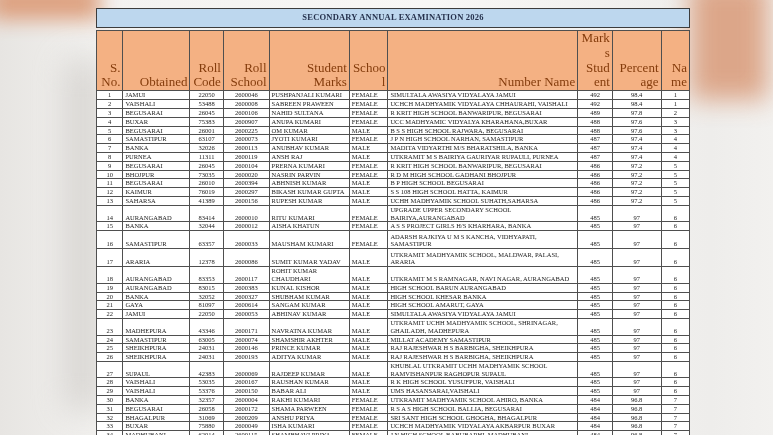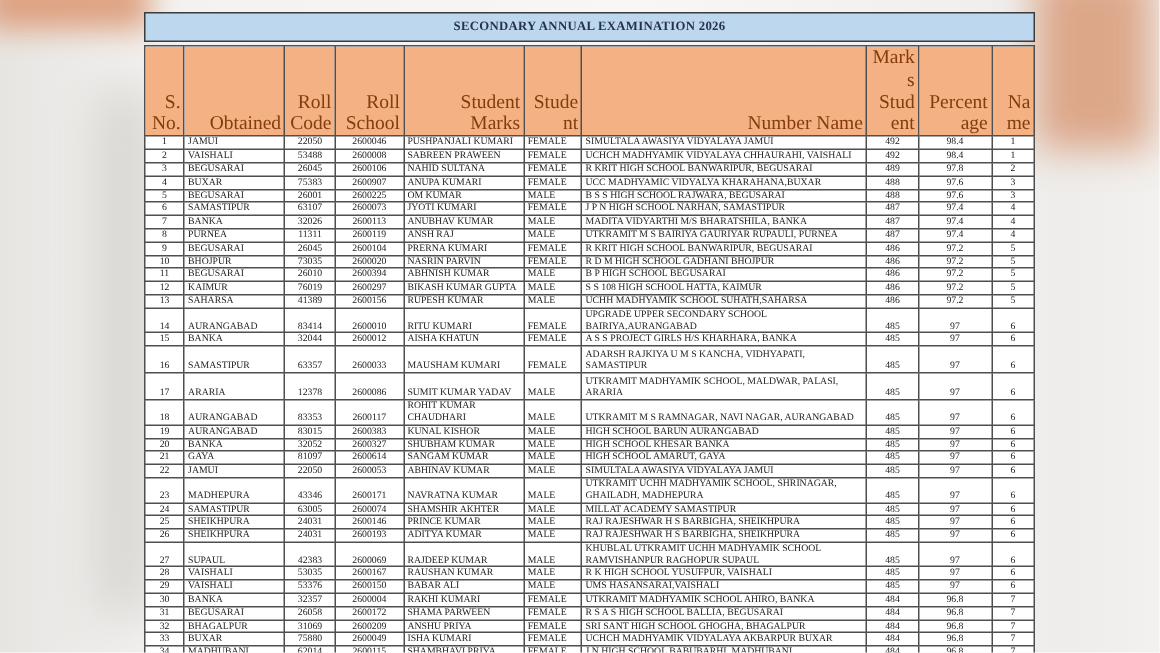--- a/index.html
+++ b/index.html
@@ -61,21 +61,21 @@
         <col style="width: 48px;">
         <col style="width: 28px;">
       </colgroup>
     <thead>
       <tr>
           <th>S. No.</th>
           <th>Obtained</th>
           <th>Roll Code</th>
           <th>Roll School</th>
           <th>Student Marks</th>
-          <th>Student</th>
+          <th>School</th>
           <th>Number Name</th>
           <th>Marks Student</th>
           <th>Percentage</th>
           <th>Name</th>
         </tr>
     </thead>
     <tbody>
         <tr>
           <td class="ta-c">1</td>
           <td>JAMUI</td>

